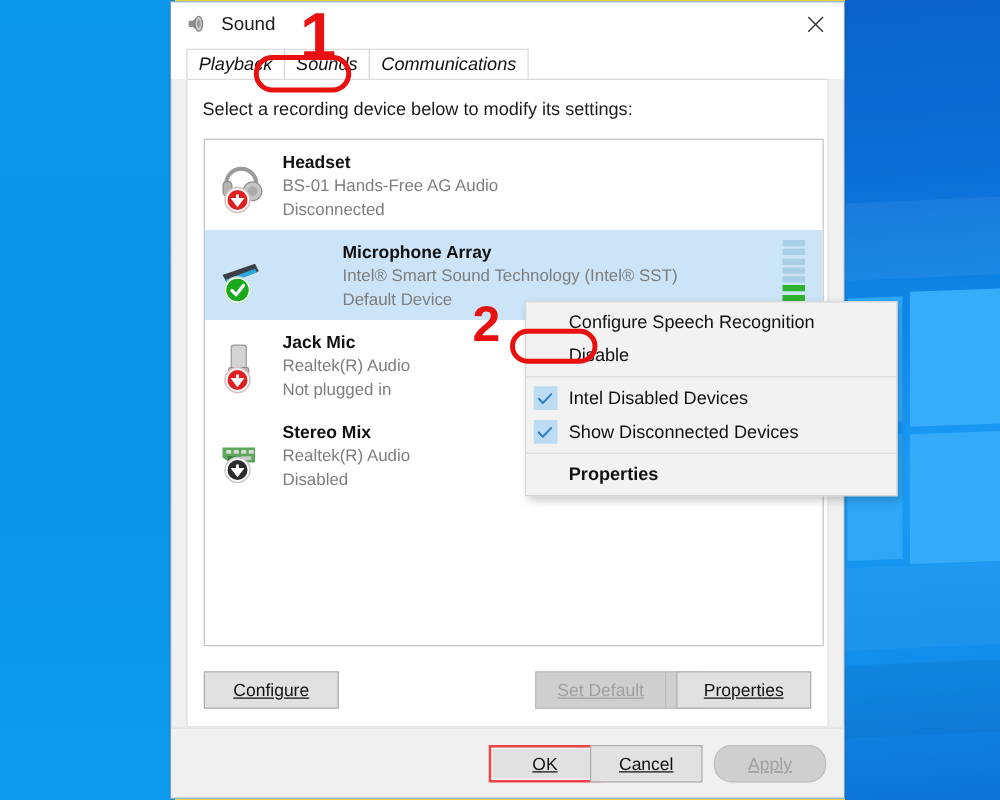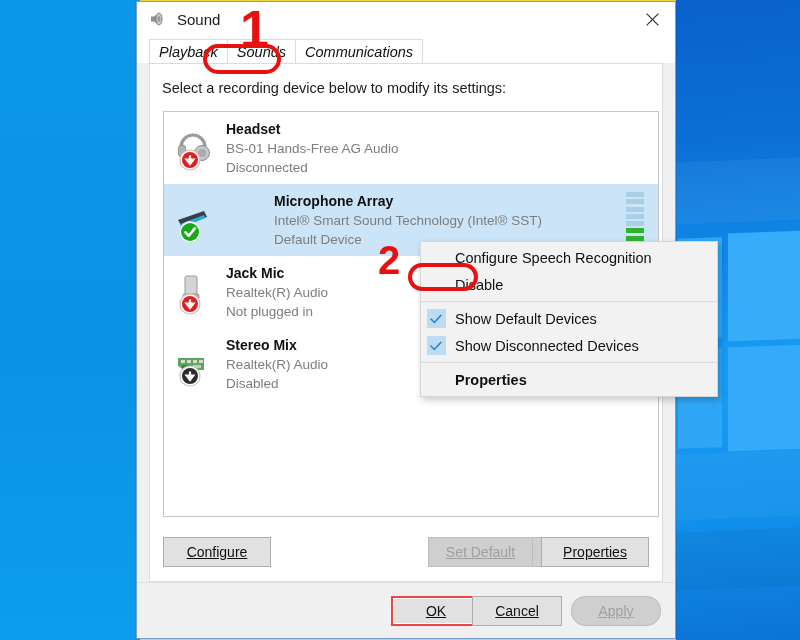--- a/index.html
+++ b/index.html
@@ -429,21 +429,21 @@
     </div>
     <div class="menu-sep"></div>
     <div class="menu-item">
       <span class="mi-check">
         <span class="chk-box">
           <svg width="12" height="10" viewBox="0 0 12 10">
               <path d="M1 5 L4.3 8.4 L11 1.3" stroke="#2a7fc4" stroke-width="1.5" fill="none" stroke-linecap="round" stroke-linejoin="round"></path>
             </svg>
         </span>
       </span>
-      <span class="mi-label">Show Default Devices</span>
+      <span class="mi-label">Intel Disabled Devices</span>
     </div>
     <div class="menu-item">
       <span class="mi-check">
         <span class="chk-box">
           <svg width="12" height="10" viewBox="0 0 12 10">
               <path d="M1 5 L4.3 8.4 L11 1.3" stroke="#2a7fc4" stroke-width="1.5" fill="none" stroke-linecap="round" stroke-linejoin="round"></path>
             </svg>
         </span>
       </span>
       <span class="mi-label">Show Disconnected Devices</span>

